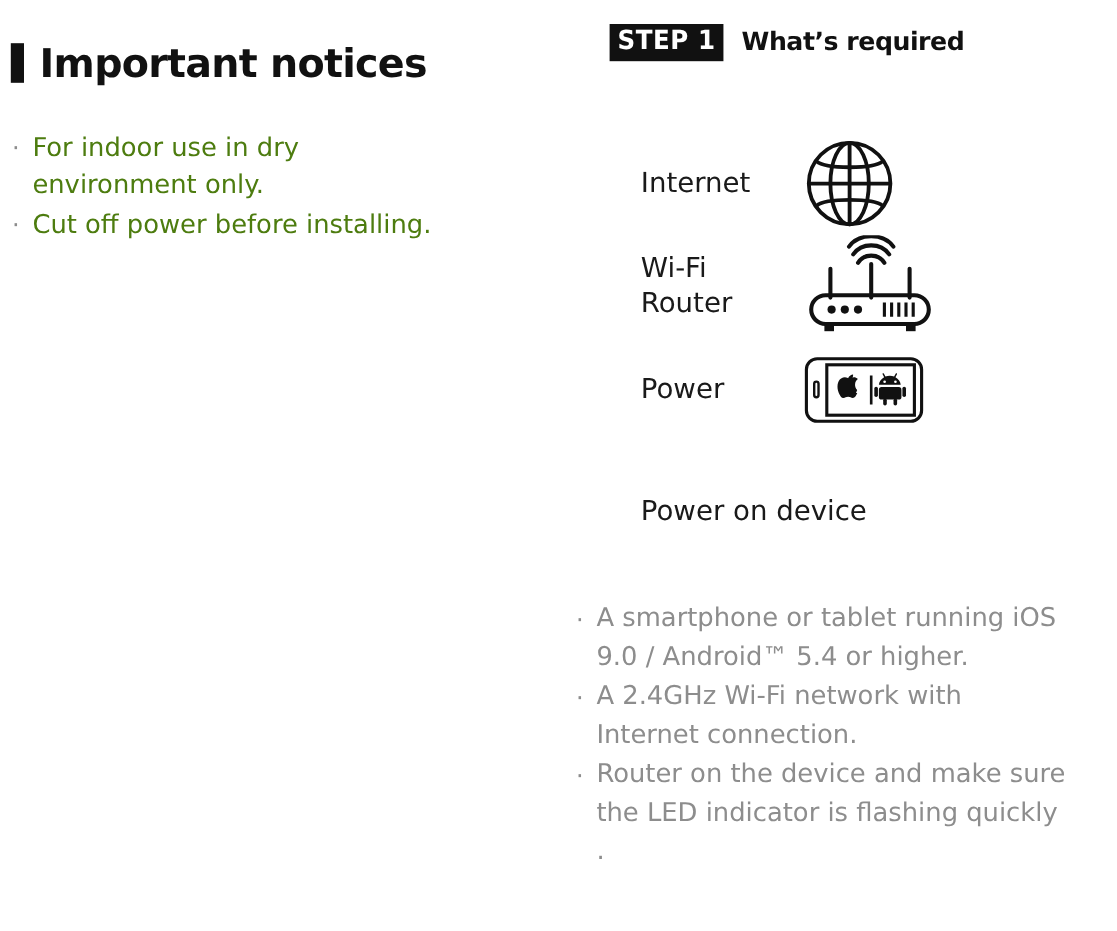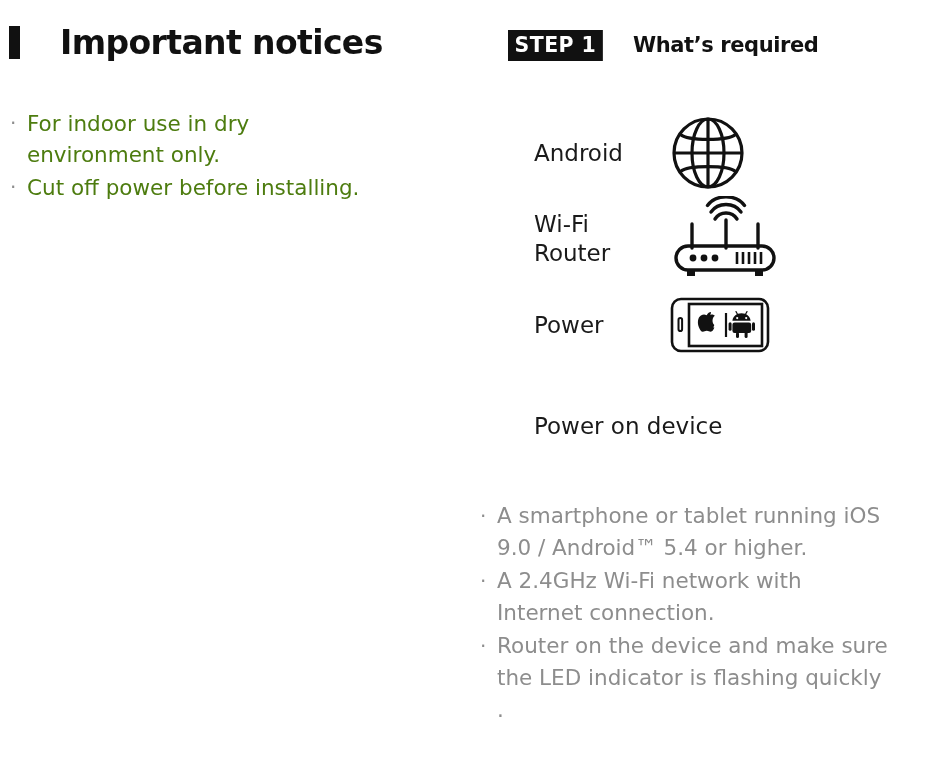--- a/index.html
+++ b/index.html
@@ -20,24 +20,23 @@
   #left-column {
     position: absolute;
     left: 0px;
     top: 0px;
     width: 470px;
     height: 776px;
   }
   #notices-heading {
     position: absolute;
     left: 9px;
-    top: 26px;
+    top: 36px;
     display: flex;
     align-items: center;
-    gap: 27px;
   }
   .heading-bar {
     width: 11px;
     height: 33px;
     background: #111111;
     margin-right: 13px;
     flex: none;
   }
   .heading-text {
     font-size: 33px;
@@ -79,24 +78,23 @@
   #right-column {
     position: absolute;
     left: 470px;
     top: 0px;
     width: 461px;
     height: 776px;
   }
   #step-heading {
     position: absolute;
     left: 38px;
-    top: 30px;
+    top: 20px;
     display: flex;
     align-items: center;
-    gap: 15px;
   }
   .step-badge {
     background: #111111;
     color: #ffffff;
     font-size: 22px;
     font-weight: bold;
     letter-spacing: 0.5px;
     padding: 4px 7px 5px 7px;
     line-height: 1;
     transform: scaleX(0.93);
@@ -206,21 +204,21 @@
 <div id="right-column">
 
   <div id="step-heading">
     <span class="step-badge">STEP 1</span>
     <span class="step-title">What’s required</span>
   </div>
 
   <div id="requirements-rows">
 
     <div class="req-row">
-      <span class="req-label">Android</span>
+      <span class="req-label">Internet</span>
       <span class="req-icon">
         <svg width="76" height="76" viewBox="0 0 76 76">
           <g fill="none" stroke="#111111" stroke-width="3.2">
             <circle cx="38" cy="38" r="34"></circle>
             <line x1="38" y1="4" x2="38" y2="72"></line>
             <line x1="4" y1="38" x2="72" y2="38"></line>
             <ellipse cx="38" cy="38" rx="16" ry="34"></ellipse>
             <path d="M10.5 19.5 C 18 26, 58 26, 65.5 19.5"></path>
             <path d="M10.5 56.5 C 18 50, 58 50, 65.5 56.5"></path>
           </g>

